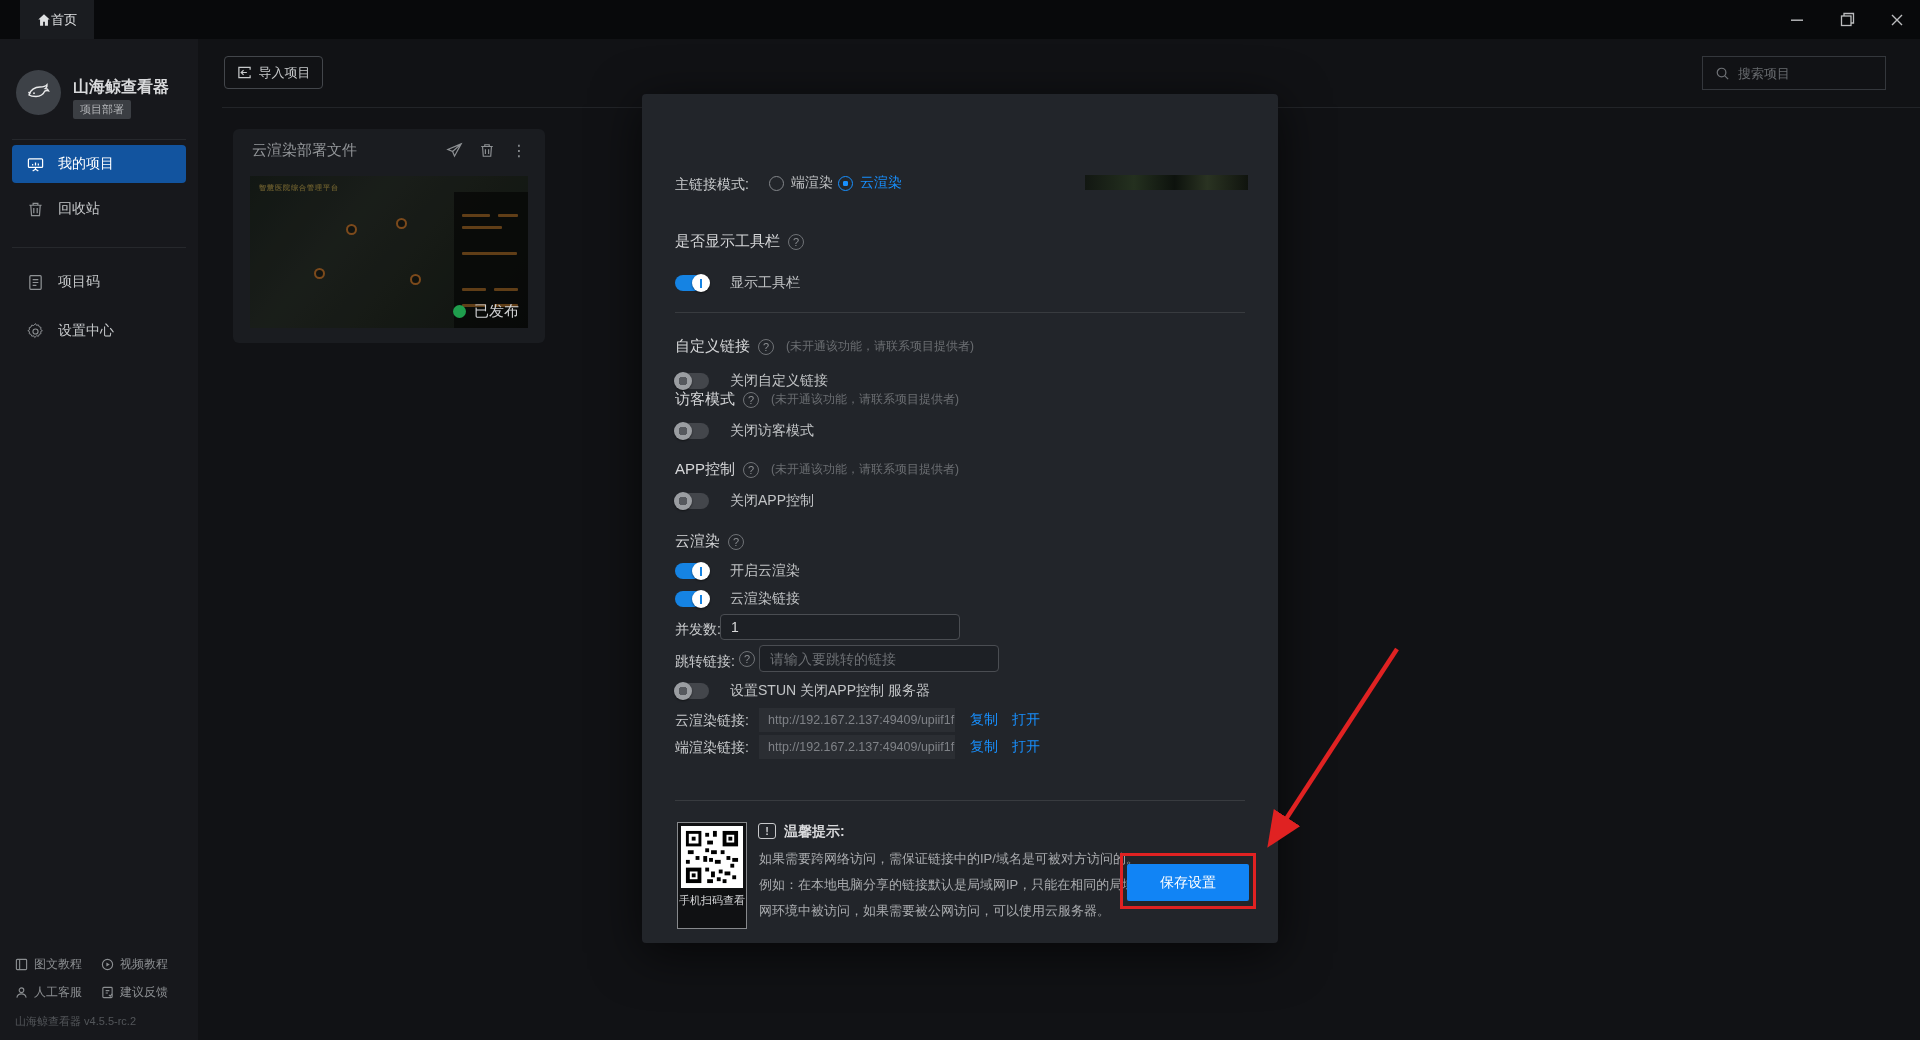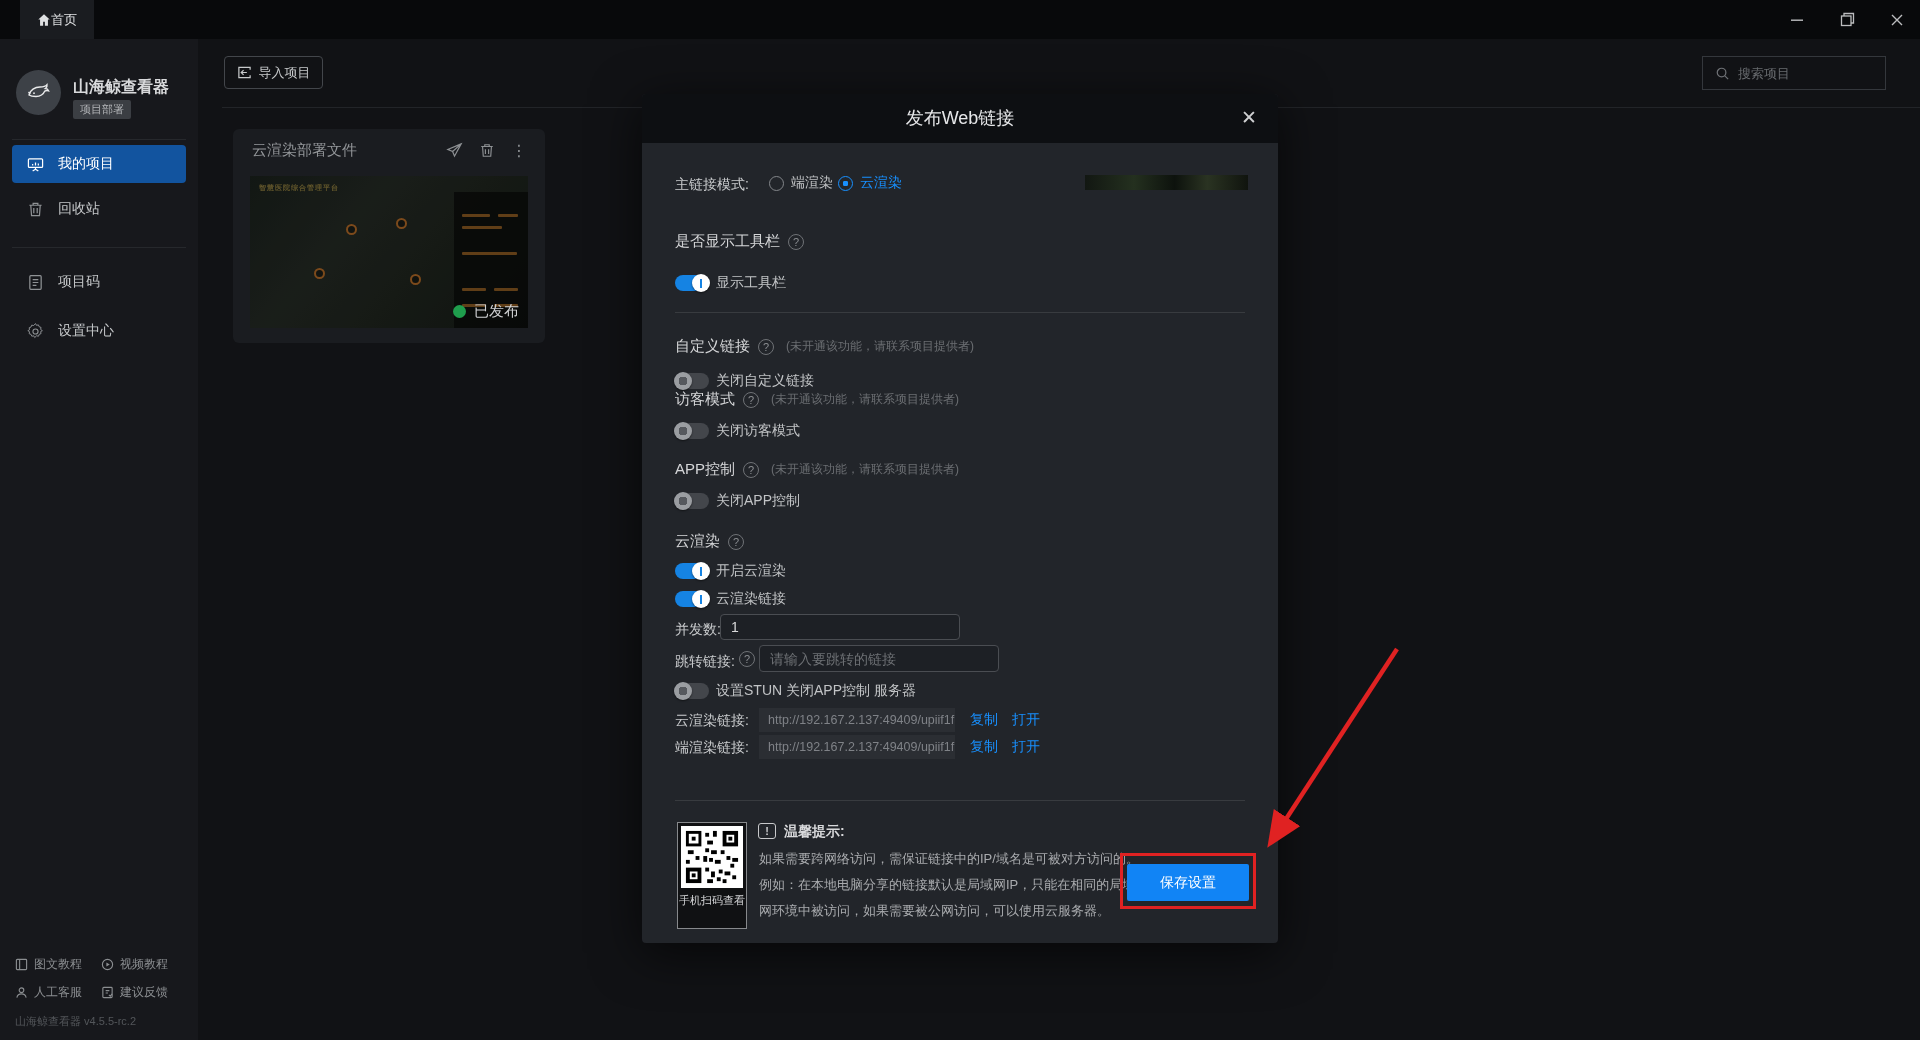--- a/index.html
+++ b/index.html
@@ -66,21 +66,21 @@
   .modal-title { position:absolute; left:0; right:0; top:0; height:49px; line-height:49px;
     text-align:center; color:#e6e7e9; font-size:18px; }
   .modal-close { position:absolute; right:16px; top:11px; width:26px; height:26px; color:#cfd0d2;
     font-size:19px; text-align:center; line-height:26px; cursor:pointer; }
 
   .m-label { position:absolute; font-size:14px; color:#c9cbcd; }
   .sec-title { position:absolute; font-size:15px; color:#d5d6d8; display:flex; align-items:center; gap:8px; }
   .sec-note { font-size:12px; color:#6b6e72; margin-left:4px; }
   .help { width:16px; height:16px; border:1px solid #6f7276; border-radius:50%; color:#8a8d91;
     font-size:11px; line-height:14px; text-align:center; display:inline-block; flex:0 0 auto; }
-  .toggle-row { position:absolute; display:flex; align-items:center; gap:7px; font-size:14px; color:#c2c4c6; }
+  .toggle-row { position:absolute; display:flex; align-items:center; gap:21px; font-size:14px; color:#c2c4c6; }
   .toggle { width:34px; height:16px; border-radius:9px; position:relative; cursor:pointer; flex:0 0 auto; }
   .toggle.on { background:#1583e3; }
   .toggle.on::after { content:""; position:absolute; right:-1px; top:-1px; width:18px; height:18px;
     border-radius:50%; background:linear-gradient(#1583e3,#1583e3) center/2px 9px no-repeat,#fff;
     box-shadow:0 1px 2px rgba(0,0,0,.5); }
   .toggle.off { background:#43464b; }
   .toggle.off::after { content:""; position:absolute; left:-1px; top:-1px; width:18px; height:18px;
     border-radius:50%; background:radial-gradient(circle,#55585d 0 34%,#9a9da1 35%);
     box-shadow:0 1px 2px rgba(0,0,0,.5); }
   .m-divider { position:absolute; left:33px; width:570px; height:1px; background:#383b3f; }
@@ -269,24 +269,20 @@
         <div class="thumb-shade"></div>
         <div class="pub-badge">
           <span class="pub-dot"></span>
           <span>已发布</span>
         </div>
       </div>
     </div>
   </div>
 
   <div class="modal">
-    <div class="modal-header">
-      <div class="modal-title">发布Web链接</div>
-      <div class="modal-close">✕</div>
-    </div>
 
     <div class="m-label" style="left:33px; top:82px;">主链接模式:</div>
     <div class="radio-row" style="left:127px; top:80px;">
       <span class="radio"></span>
       <span class="radio-label">端渲染</span>
     </div>
     <div class="radio-row" style="left:196px; top:80px;">
       <span class="radio sel"></span>
       <span class="radio-label sel">云渲染</span>
     </div>

